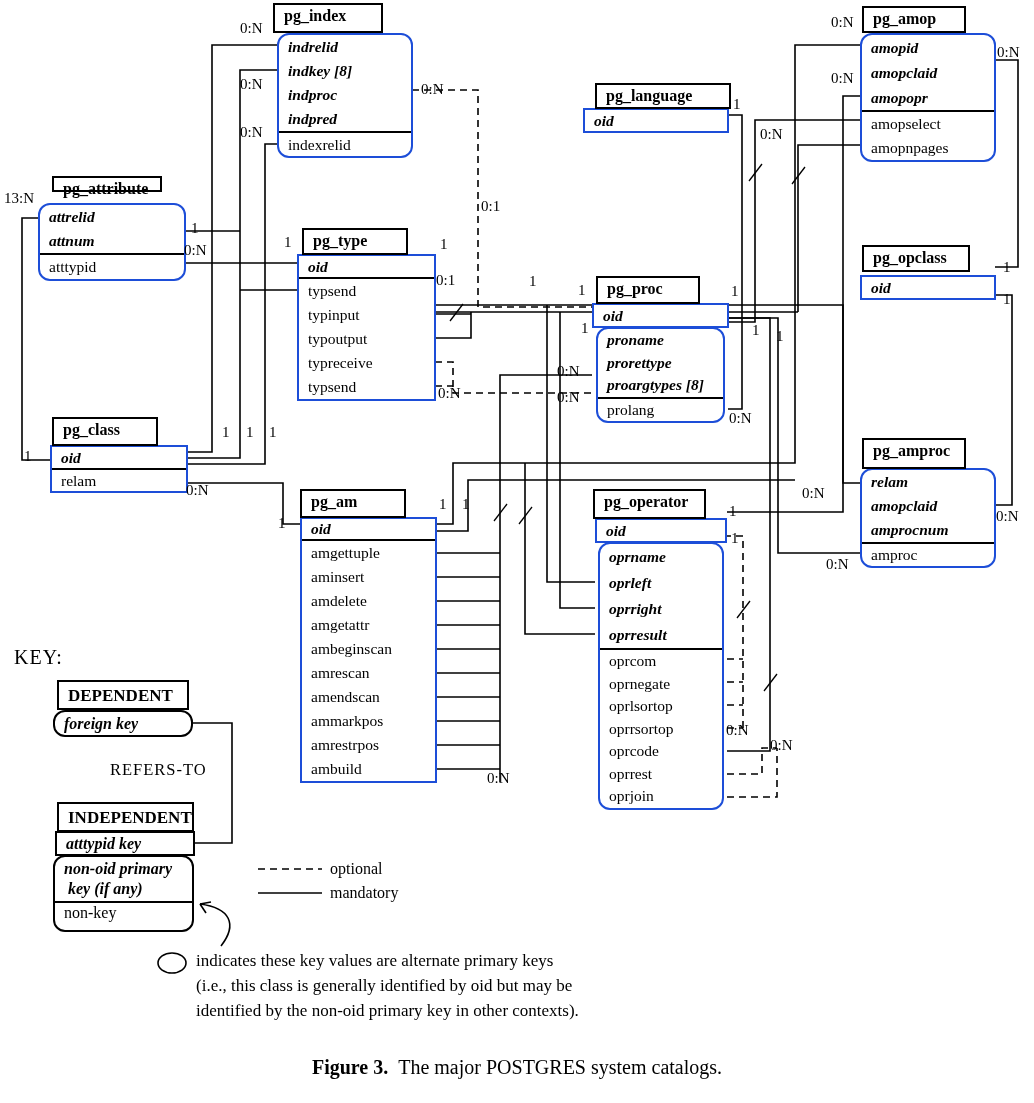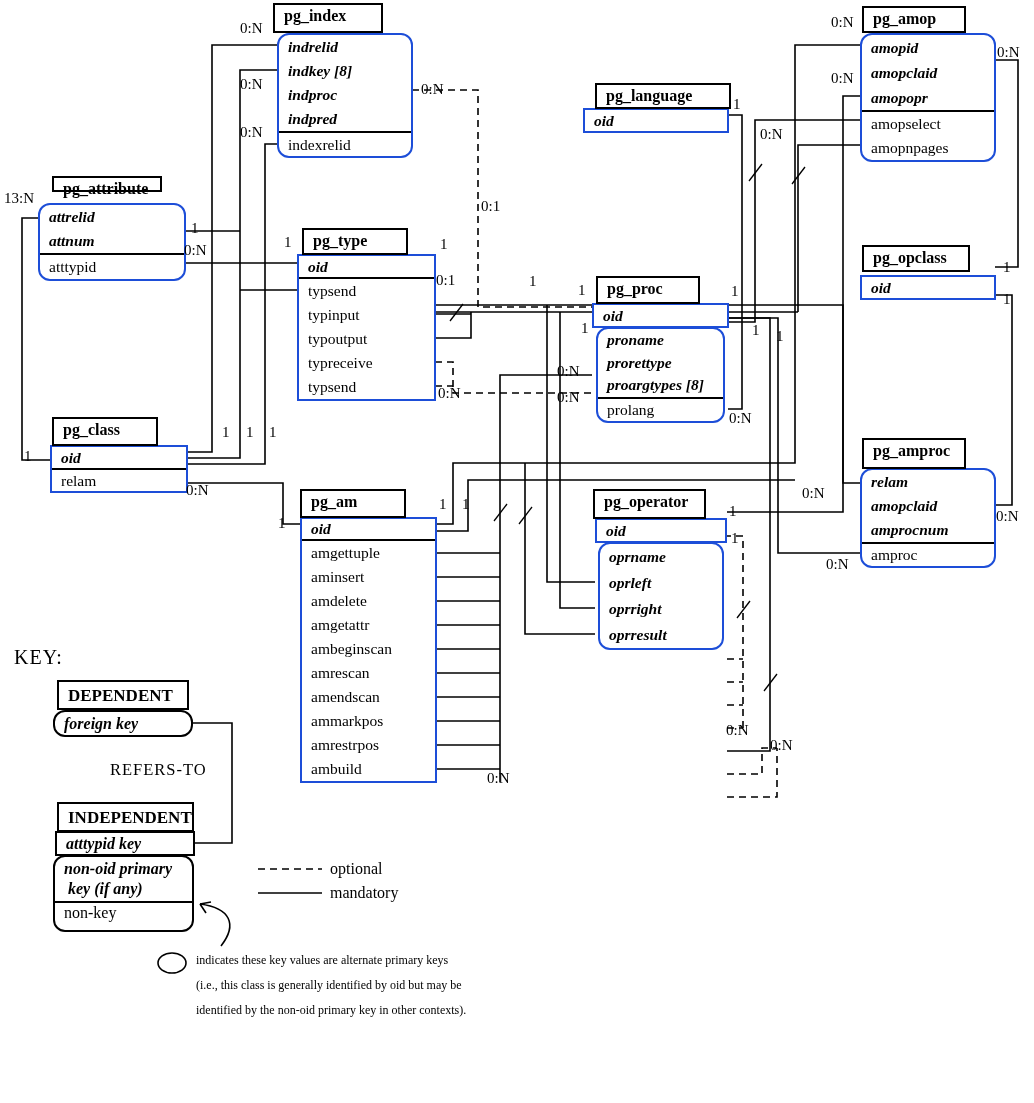--- a/index.html
+++ b/index.html
@@ -18,21 +18,21 @@
   .sep{border-top:2px solid #000;}
   .stack{margin-top:-1px;}
   .mlabel{position:absolute;z-index:3;font-size:15px;white-space:nowrap;}
   .keytitle{position:absolute;font-size:20px;letter-spacing:1px;}
   .kbox{position:absolute;border:2px solid #000;background:#fff;z-index:1;
         font-size:16px;padding-left:9px;white-space:nowrap;}
   .bold{font-weight:bold;}
   .bi{font-weight:bold;font-style:italic;}
   .referslabel{position:absolute;font-size:16.5px;letter-spacing:1px;z-index:2;}
   .legendlabel{position:absolute;font-size:16px;}
-  .note{position:absolute;font-size:12px;line-height:25px;white-space:nowrap;}
+  .note{position:absolute;font-size:17px;line-height:25px;white-space:nowrap;}
   .caption{position:absolute;left:0;top:1056px;width:1034px;text-align:center;
            font-size:20px;}
   .caption b{margin-right:10px;}
 </style>
 </head>
 <body>
 
 <div id="canvas">
 
   <svg id="wires" width="1034" height="1103" viewBox="0 0 1034 1103">
@@ -243,20 +243,29 @@
     <div class="tab" style="left:593px;top:489px;width:113px;height:30px">pg_operator</div>
     <div class="ebody" style="left:595px;top:518px;width:132px">
       <div class="sect" style="--rh:21px">
         <div class="row fk">oid</div>
       </div>
       <div class="sect rounded stack" style="margin-left:3px;width:126px">
         <div class="row fk" style="--rh:26px">oprname</div>
         <div class="row fk" style="--rh:26px">oprleft</div>
         <div class="row fk" style="--rh:26px">oprright</div>
         <div class="row fk" style="--rh:26px">oprresult</div>
+        <div class="sep" style="--rh:22.5px">
+          <div class="row">oprcom</div>
+          <div class="row">oprnegate</div>
+          <div class="row">oprlsortop</div>
+          <div class="row">oprrsortop</div>
+          <div class="row">oprcode</div>
+          <div class="row">oprrest</div>
+          <div class="row">oprjoin</div>
+        </div>
       </div>
     </div>
   </div>
 
   <div>
     <div class="tab" style="left:862px;top:438px;width:104px;height:31px">pg_amproc</div>
     <div class="ebody sect rounded" style="left:860px;top:468px;width:136px;--rh:24px">
       <div class="row fk">relam</div>
       <div class="row fk">amopclaid</div>
       <div class="row fk">amprocnum</div>
@@ -281,20 +290,23 @@
     <div class="sep" style="padding:1px 0 0 9px">non-key</div>
   </div>
 
   <div class="legendlabel" style="left:330px;top:860px">optional</div>
   <div class="legendlabel" style="left:330px;top:884px">mandatory</div>
 
   <div class="note" style="left:196px;top:948px">indicates these key values are alternate primary keys</div>
   <div class="note" style="left:196px;top:998px">identified by the non-oid primary key in other contexts).</div>
   <div class="note" style="left:196px;top:973px">(i.e., this class is generally identified by oid but may be</div>
 
+  <div class="caption">
+    <b>Figure 3.</b><span>The major POSTGRES system catalogs.</span>
+  </div>
 
   <div id="labels">
       <span class="mlabel" style="left: 240px; top: 20px;">0:N</span>
       <span class="mlabel" style="left: 240px; top: 76px;">0:N</span>
       <span class="mlabel" style="left: 240px; top: 124px;">0:N</span>
       <span class="mlabel" style="left: 421px; top: 81px;">0:N</span>
       <span class="mlabel" style="left: 481px; top: 198px;">0:1</span>
       <span class="mlabel" style="left: 831px; top: 14px;">0:N</span>
       <span class="mlabel" style="left: 831px; top: 70px;">0:N</span>
       <span class="mlabel" style="left: 997px; top: 44px;">0:N</span>

